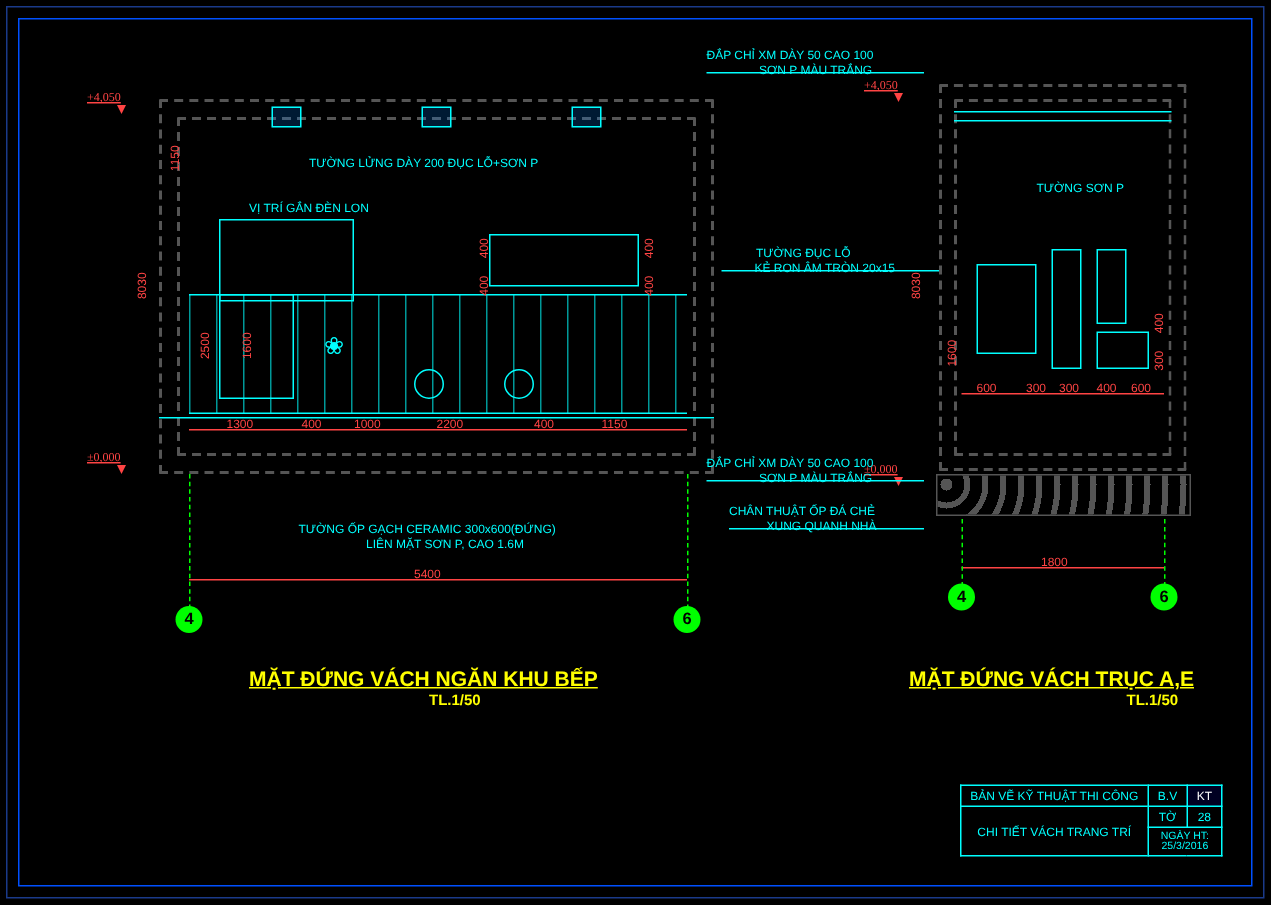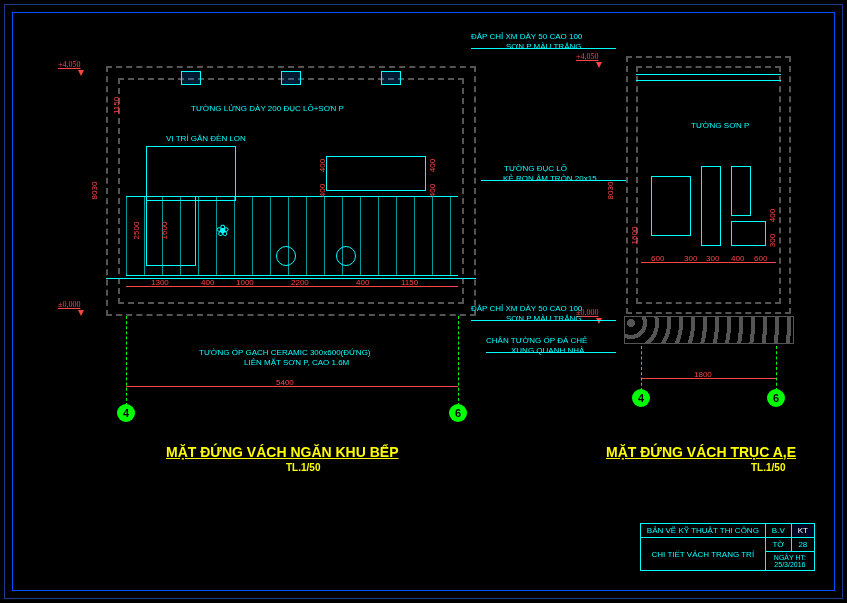--- a/index.html
+++ b/index.html
@@ -83,21 +83,21 @@
 
     <div style="position:absolute; left:150px; top:175px; color:#00ffff; font-size:16px;">❀</div>
 
     <div class="cyan-line" style="left:40px; top:232px; width:370px; height:1px;"></div>
 
     <span class="elev" style="left:-8px; top:14px;">+4,050</span>
     <div class="arrow-d" style="left:12px; top:24px;"></div>
     <span class="elev" style="left:-8px; top:254px;">±0,000</span>
     <div class="arrow-d" style="left:12px; top:264px;"></div>
 
-    <span class="txt" style="left:125px; top:58px;">TƯỜNG LỬNG DÀY 200 ĐỤC LỖ+SƠN P</span>
+    <span class="txt" style="left:140px; top:58px;">TƯỜNG LỬNG DÀY 200 ĐỤC LỖ+SƠN P</span>
     <span class="txt" style="left:100px; top:88px;">VỊ TRÍ GẮN ĐÈN LON</span>
     <span class="txt" style="left:105px; top:302px;margin-left:28px;">TƯỜNG ỐP GẠCH CERAMIC 300x600(ĐỨNG)</span>
     <span class="txt" style="left:130px; top:312px;margin-left:48px;">LIÊN MẶT SƠN P, CAO 1.6M</span>
 
     <span class="dim" style="left:20px; top:140px; transform:rotate(-90deg);">8030</span>
     <span class="dim" style="left:42px; top:55px; transform:rotate(-90deg);">1150</span>
     <span class="dim" style="left:62px; top:180px; transform:rotate(-90deg);">2500</span>
     <span class="dim" style="left:90px; top:180px; transform:rotate(-90deg);">1600</span>
 
     <div class="ext" style="left:60px; top:240px; width:332px; height:1px;"></div>
@@ -173,21 +173,21 @@
   <div class="cyan-line" style="left:455px; top:32px; width:145px; height:1px;"></div>
 
   <span class="txt" style="left:488px; top:148px;">TƯỜNG ĐỤC LỖ</span>
   <span class="txt" style="left:487px; top:158px;">KẺ RON ÂM TRÒN 20x15</span>
   <div class="cyan-line" style="left:465px; top:164px; width:145px; height:1px;"></div>
 
   <span class="txt" style="left:455px; top:288px;">ĐẮP CHỈ XM DÀY 50 CAO 100</span>
   <span class="txt" style="left:490px; top:298px;">SƠN P MÀU TRẮNG</span>
   <div class="cyan-line" style="left:455px; top:304px; width:145px; height:1px;"></div>
 
-  <span class="txt" style="left:470px; top:320px;">CHÂN TƯỜNG ỐP ĐÁ CHẺ</span>
+  <span class="txt" style="left:470px; top:320px;">CHÂN THUẬT ỐP ĐÁ CHẺ</span>
   <span class="txt" style="left:495px; top:330px;">XUNG QUANH NHÀ</span>
   <div class="cyan-line" style="left:470px; top:336px; width:130px; height:1px;"></div>
 
   <span class="title" style="left:590px; top:428px;">MẶT ĐỨNG VÁCH TRỤC A,E</span>
   <span class="scale" style="left:735px; top:446px;">TL.1/50</span>
 
   <div class="tb">
     <table>
       <tbody>
           <tr>

